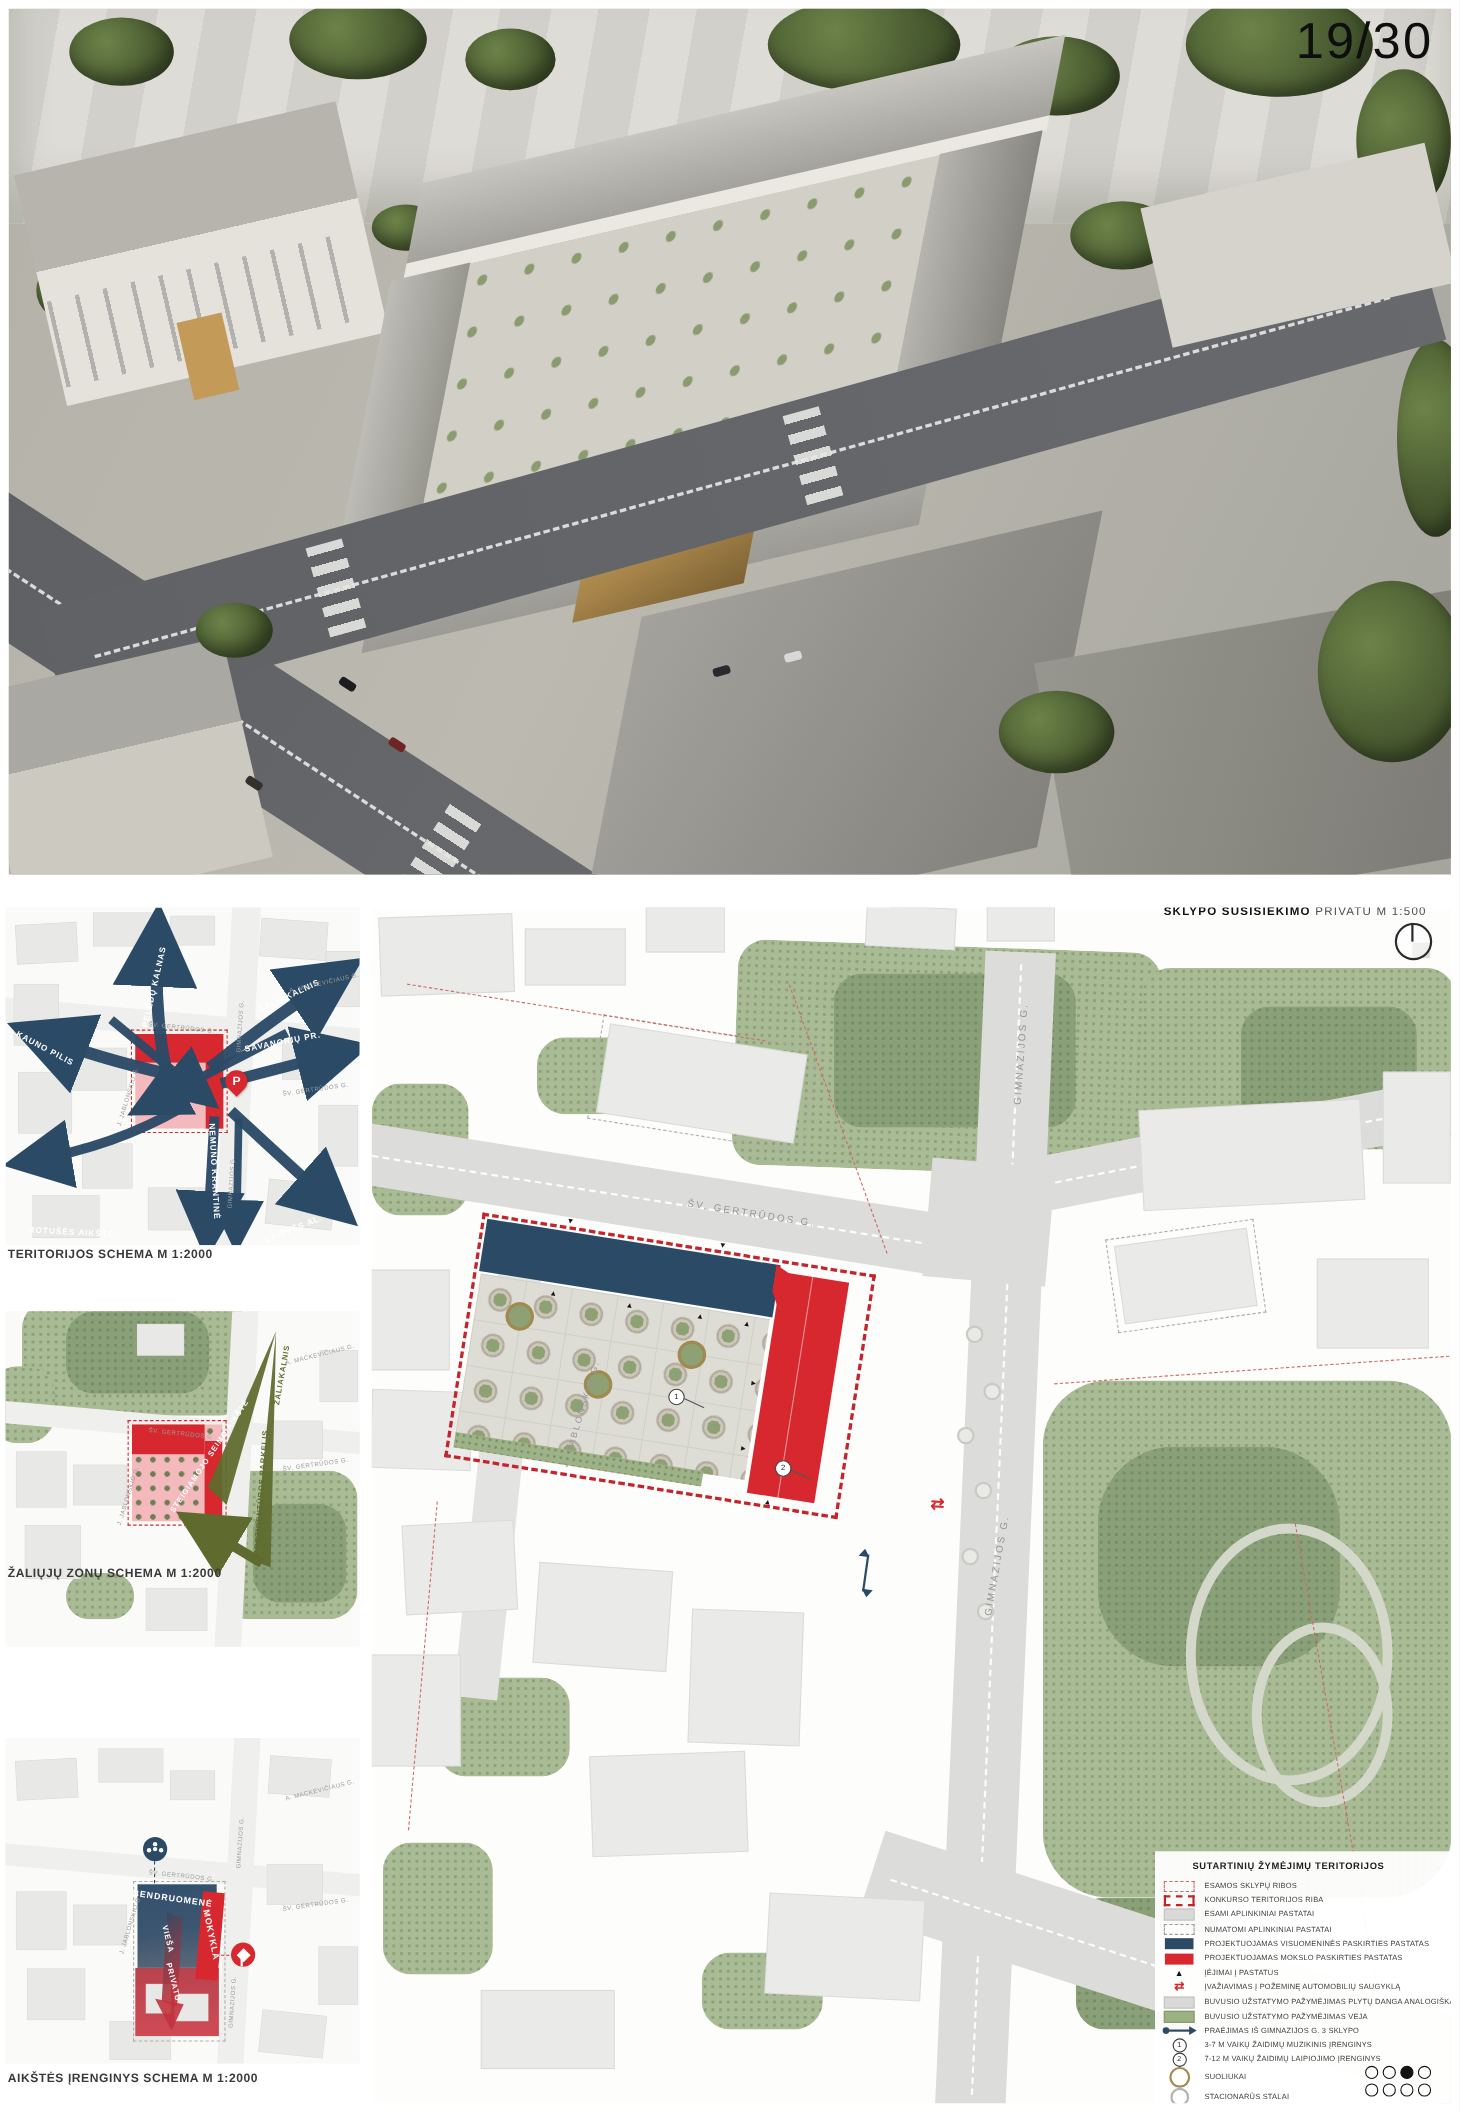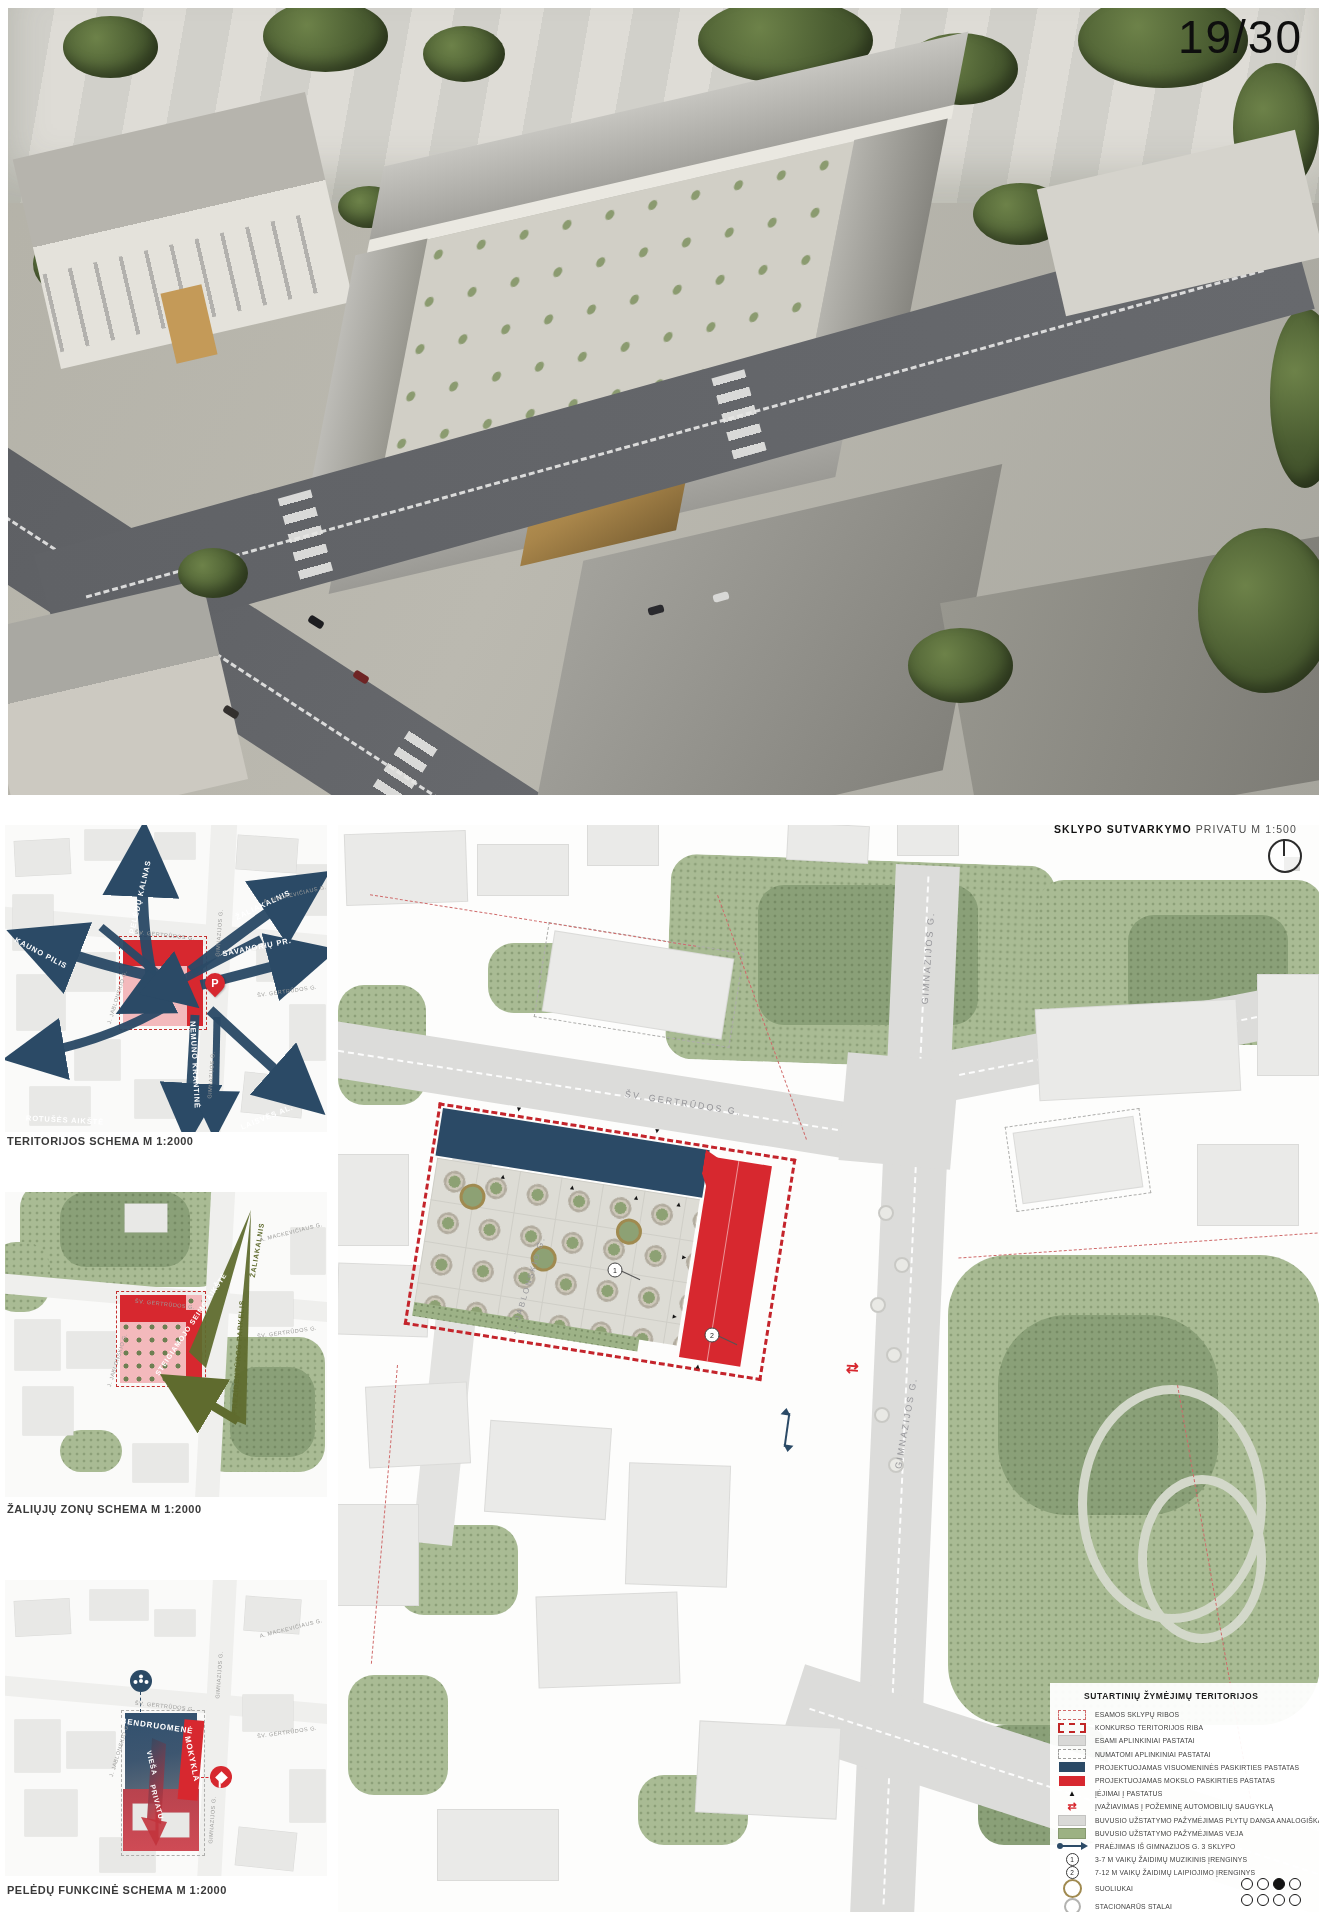--- a/index.html
+++ b/index.html
@@ -249,21 +249,21 @@
     </svg>
 
     <span class="lab olab" style="left:252px;top:58px;--r:-80deg">ŽALIAKALNIS</span>
     <span class="lab olab" style="left:233px;top:165px;--r:-86deg">PREZIDENTŪROS PARKELIS</span>
     <span class="lab alabel" style="left:186px;top:132px;--r:-56deg;font-size:7px">STEIGIAMOJO SEIMO AIKŠTĖ</span>
     <span class="lab glabel" style="left:160px;top:112px;--r:6deg">ŠV. GERTRŪDOS G.</span>
     <span class="lab glabel" style="left:282px;top:140px;--r:-8deg">ŠV. GERTRŪDOS G.</span>
     <span class="lab glabel" style="left:112px;top:168px;--r:-73deg">J. JABLONSKIO G.</span>
     <span class="lab glabel" style="left:286px;top:40px;--r:-14deg">A. MACKEVIČIAUS G.</span>
   </div>
-  <div class="cap" style="top:1503px">ŽALIŲJŲ ZONŲ SCHEMA M 1:2000</div>
+  <div class="cap" style="top:1425px">ŽALIŲJŲ ZONŲ SCHEMA M 1:2000</div>
 
   <div class="fig" style="top:1580px;height:296px">
     <div class="roadband" style="left:-5px;top:110px;width:335px;height:20px;transform:rotate(5deg)"></div>
     <div class="roadband" style="left:200px;top:-5px;width:24px;height:310px;transform:rotate(3deg)"></div>
     <div class="bld" style="left:10px;top:20px;width:55px;height:35px;transform:rotate(-3deg)"></div>
     <div class="bld" style="left:85px;top:10px;width:58px;height:30px"></div>
     <div class="bld" style="left:150px;top:30px;width:40px;height:26px"></div>
     <div class="bld" style="left:240px;top:18px;width:55px;height:34px;transform:rotate(4deg)"></div>
     <div class="bld" style="left:10px;top:140px;width:45px;height:52px"></div>
     <div class="bld" style="left:62px;top:152px;width:48px;height:36px"></div>
@@ -304,21 +304,21 @@
     <span class="lab alabel" style="left:187px;top:179px;--r:78deg;font-size:8px">MOKYKLA</span>
     <span class="lab alabel" style="left:147px;top:183px;--r:76deg;font-size:7px">VIEŠA</span>
     <span class="lab alabel" style="left:152px;top:222px;--r:76deg;font-size:7px">PRIVATU</span>
     <span class="lab glabel" style="left:160px;top:126px;--r:6deg">ŠV. GERTRŪDOS G.</span>
     <span class="lab glabel" style="left:282px;top:152px;--r:-8deg">ŠV. GERTRŪDOS G.</span>
     <span class="lab glabel" style="left:214px;top:95px;--r:-86deg">GIMNAZIJOS G.</span>
     <span class="lab glabel" style="left:207px;top:240px;--r:-86deg">GIMNAZIJOS G.</span>
     <span class="lab glabel" style="left:114px;top:170px;--r:-73deg">J. JABLONSKIO G.</span>
     <span class="lab glabel" style="left:286px;top:48px;--r:-14deg">A. MACKEVIČIAUS G.</span>
   </div>
-  <div class="cap" style="top:1884px">PELĖDŲ FUNKCINĖ SCHEMA M 1:2000</div>
+  <div class="cap" style="top:1884px">AIKŠTĖS ĮRENGINYS SCHEMA M 1:2000</div>
 
   <div class="plan">
 
     <div class="grn" style="left:330px;top:35px;width:385px;height:205px;transform:rotate(2deg)"></div>
     <div class="grn dark" style="left:420px;top:60px;width:220px;height:140px"></div>
     <div class="grn" style="left:700px;top:55px;width:285px;height:165px"></div>
     <div class="grn dark" style="left:790px;top:90px;width:160px;height:110px"></div>
     <div class="grn" style="left:0px;top:160px;width:88px;height:120px"></div>
     <div class="grn" style="left:150px;top:118px;width:120px;height:70px"></div>
     <div class="grn" style="left:610px;top:430px;width:372px;height:470px;border-radius:60px"></div>
@@ -414,21 +414,21 @@
     <div class="abs" style="left:508px;top:538px;color:#d7282f;font-size:15px;font-weight:700;line-height:.6;transform:rotate(4deg)">⇄</div>
     <div class="abs" style="left:448px;top:588px;width:2px;height:34px;background:#2b4a66;transform:rotate(8deg)"></div>
     <div class="abs" style="left:443px;top:583px;border-bottom:7px solid #2b4a66;border-left:5px solid transparent;border-right:5px solid transparent;transform:rotate(8deg)"></div>
     <div class="abs" style="left:445px;top:620px;border-top:7px solid #2b4a66;border-left:5px solid transparent;border-right:5px solid transparent;transform:rotate(8deg)"></div>
 
     <span class="slabel" style="left:345px;top:278px;--r:9deg">ŠV. GERTRŪDOS G.</span>
     <span class="slabel" style="left:590px;top:133px;--r:-86deg">GIMNAZIJOS G.</span>
     <span class="slabel" style="left:568px;top:598px;--r:-80deg">GIMNAZIJOS G.</span>
     <span class="slabel" style="left:190px;top:460px;--r:-73deg;font-size:8px">J. JABLONSKIO G.</span>
 
-    <div class="plan-title"><b>SKLYPO SUTVARKYMO</b>&nbsp;<span>PRIVATU M 1:500</span></div>
+    <div class="plan-title"><b>SKLYPO SUSISIEKIMO</b>&nbsp;<span>PRIVATU M 1:500</span></div>
     <div class="abs" style="left:946px;top:32px;width:16px;height:14px;background:#d9d9d7"></div>
     <div class="north"></div>
 
     <div class="legend">
       <div class="lg-title">SUTARTINIŲ ŽYMĖJIMŲ TERITORIJOS</div>
       <div class="lg-row">
           <span class="lg-sw">
             <span class="sw-dash-thin"></span>
           </span>
           <span class="lg-label">ESAMOS SKLYPŲ RIBOS</span>

